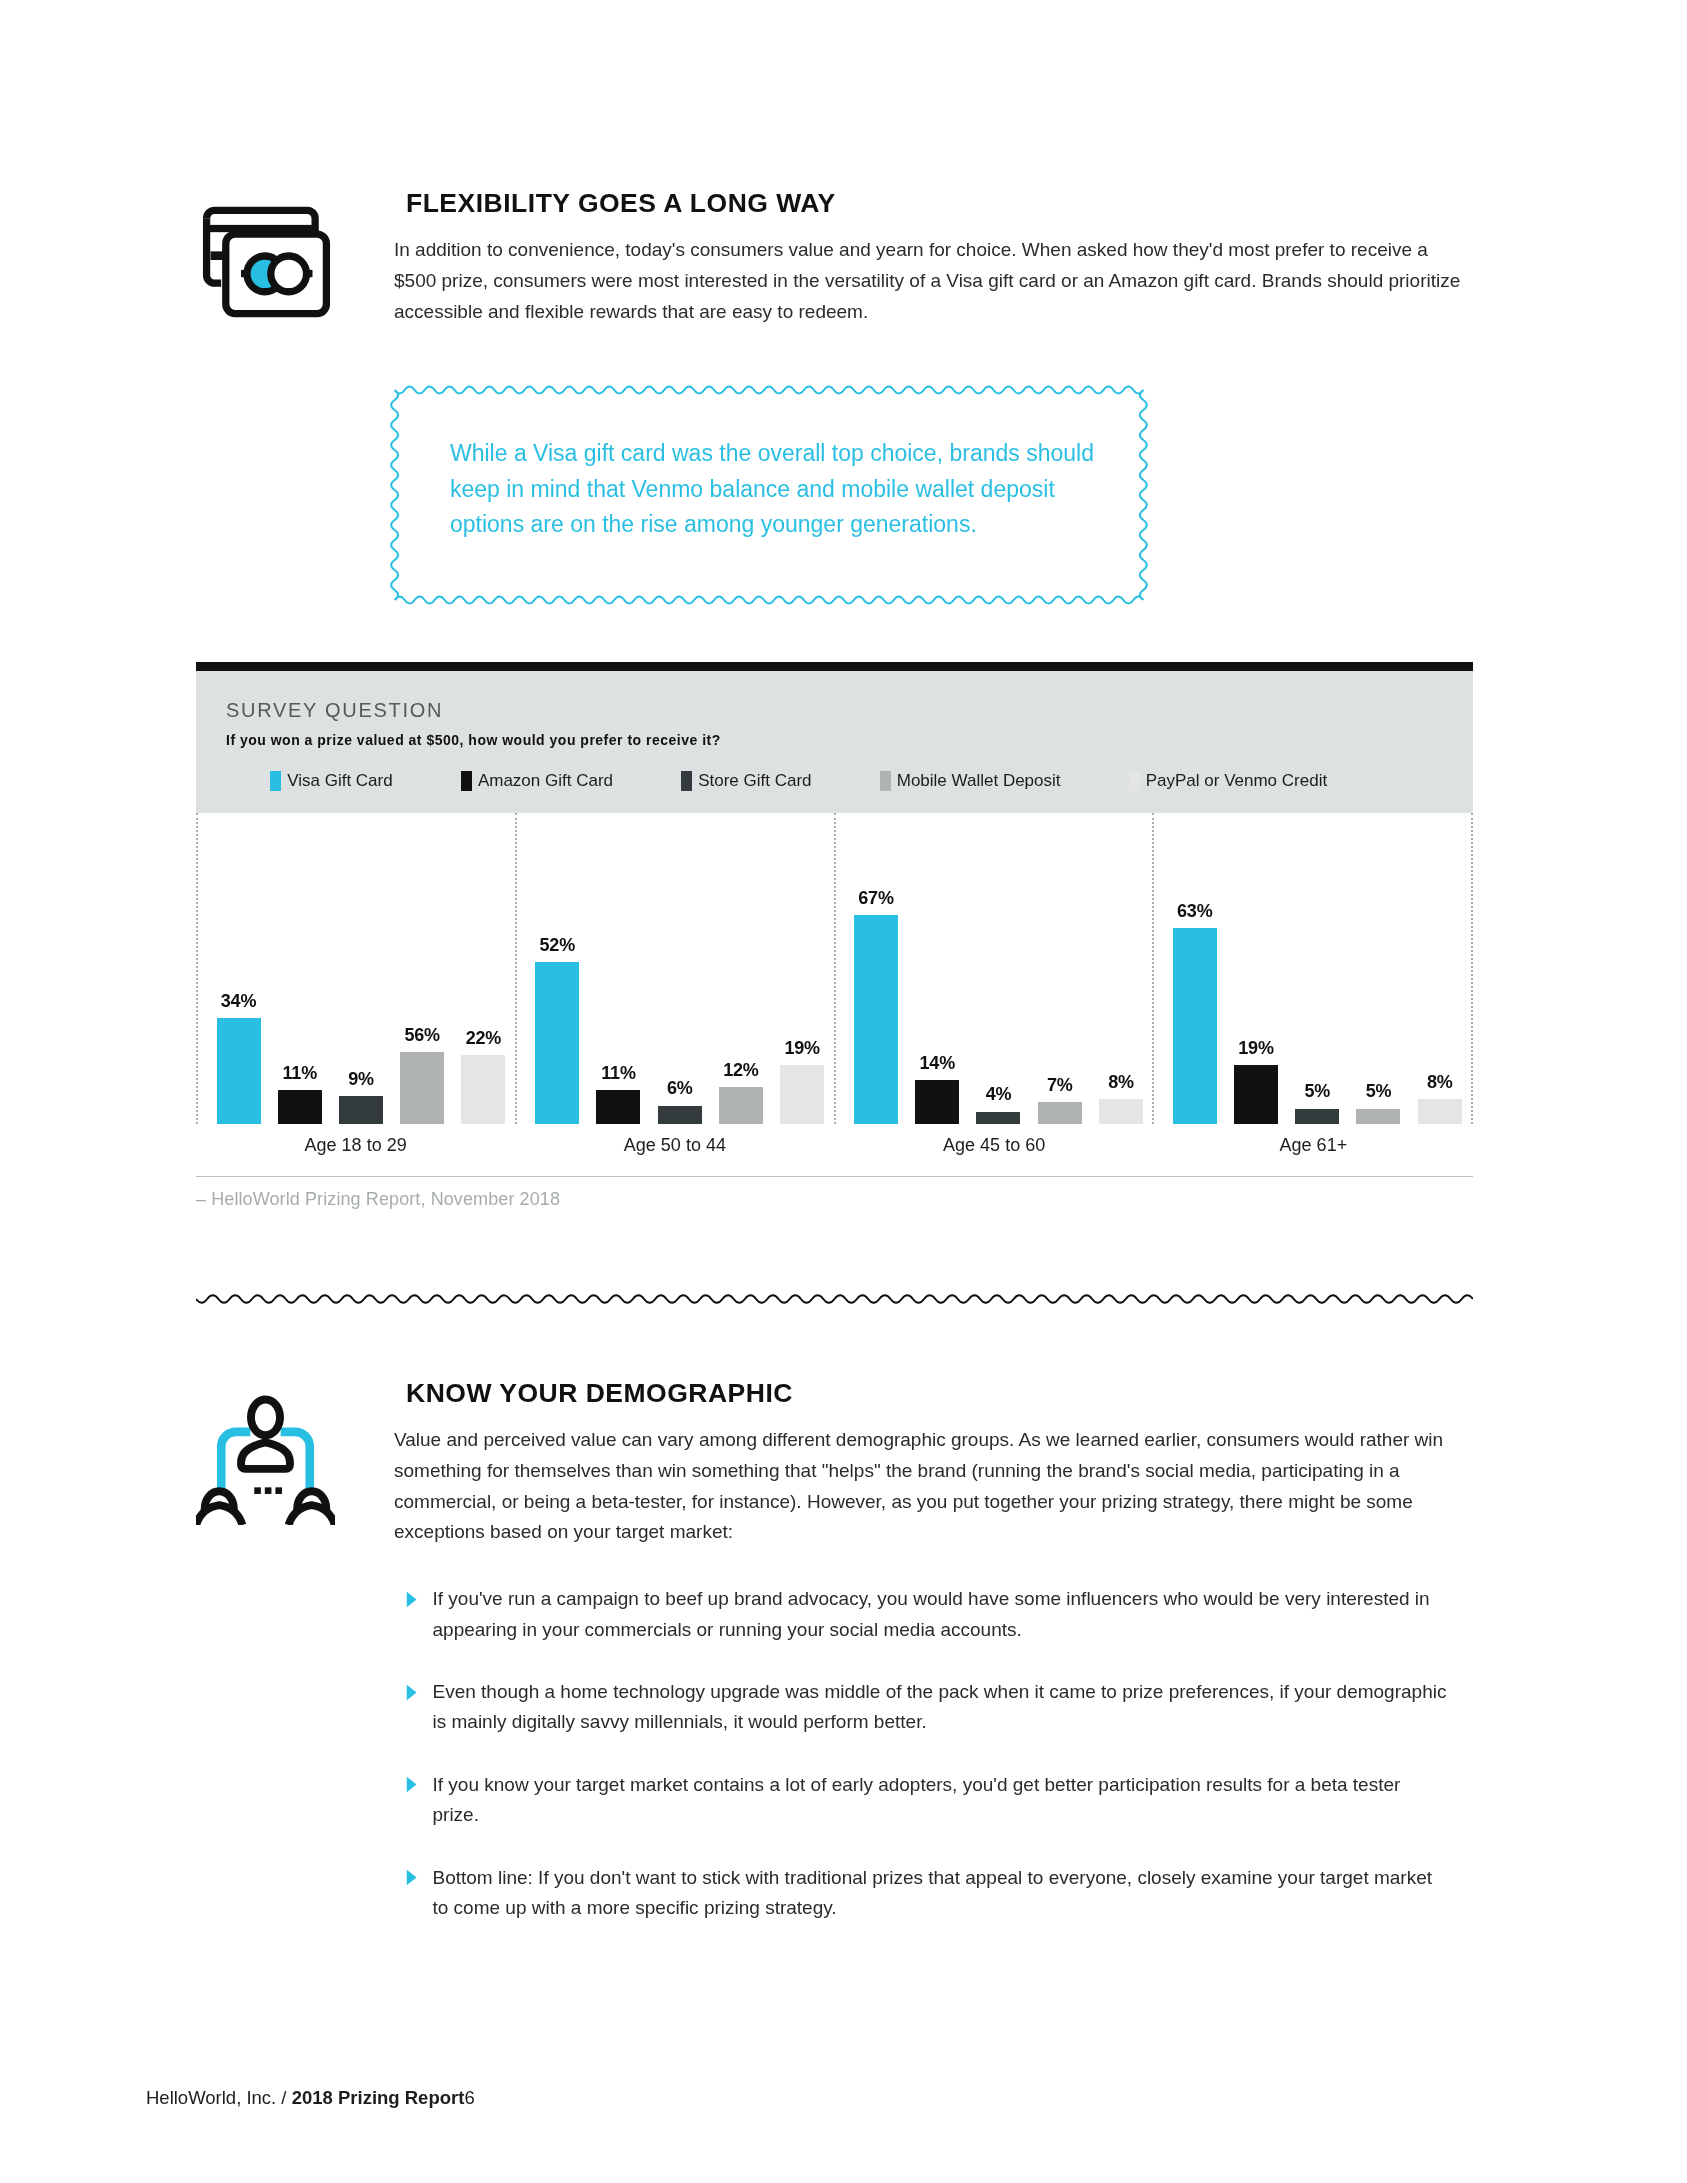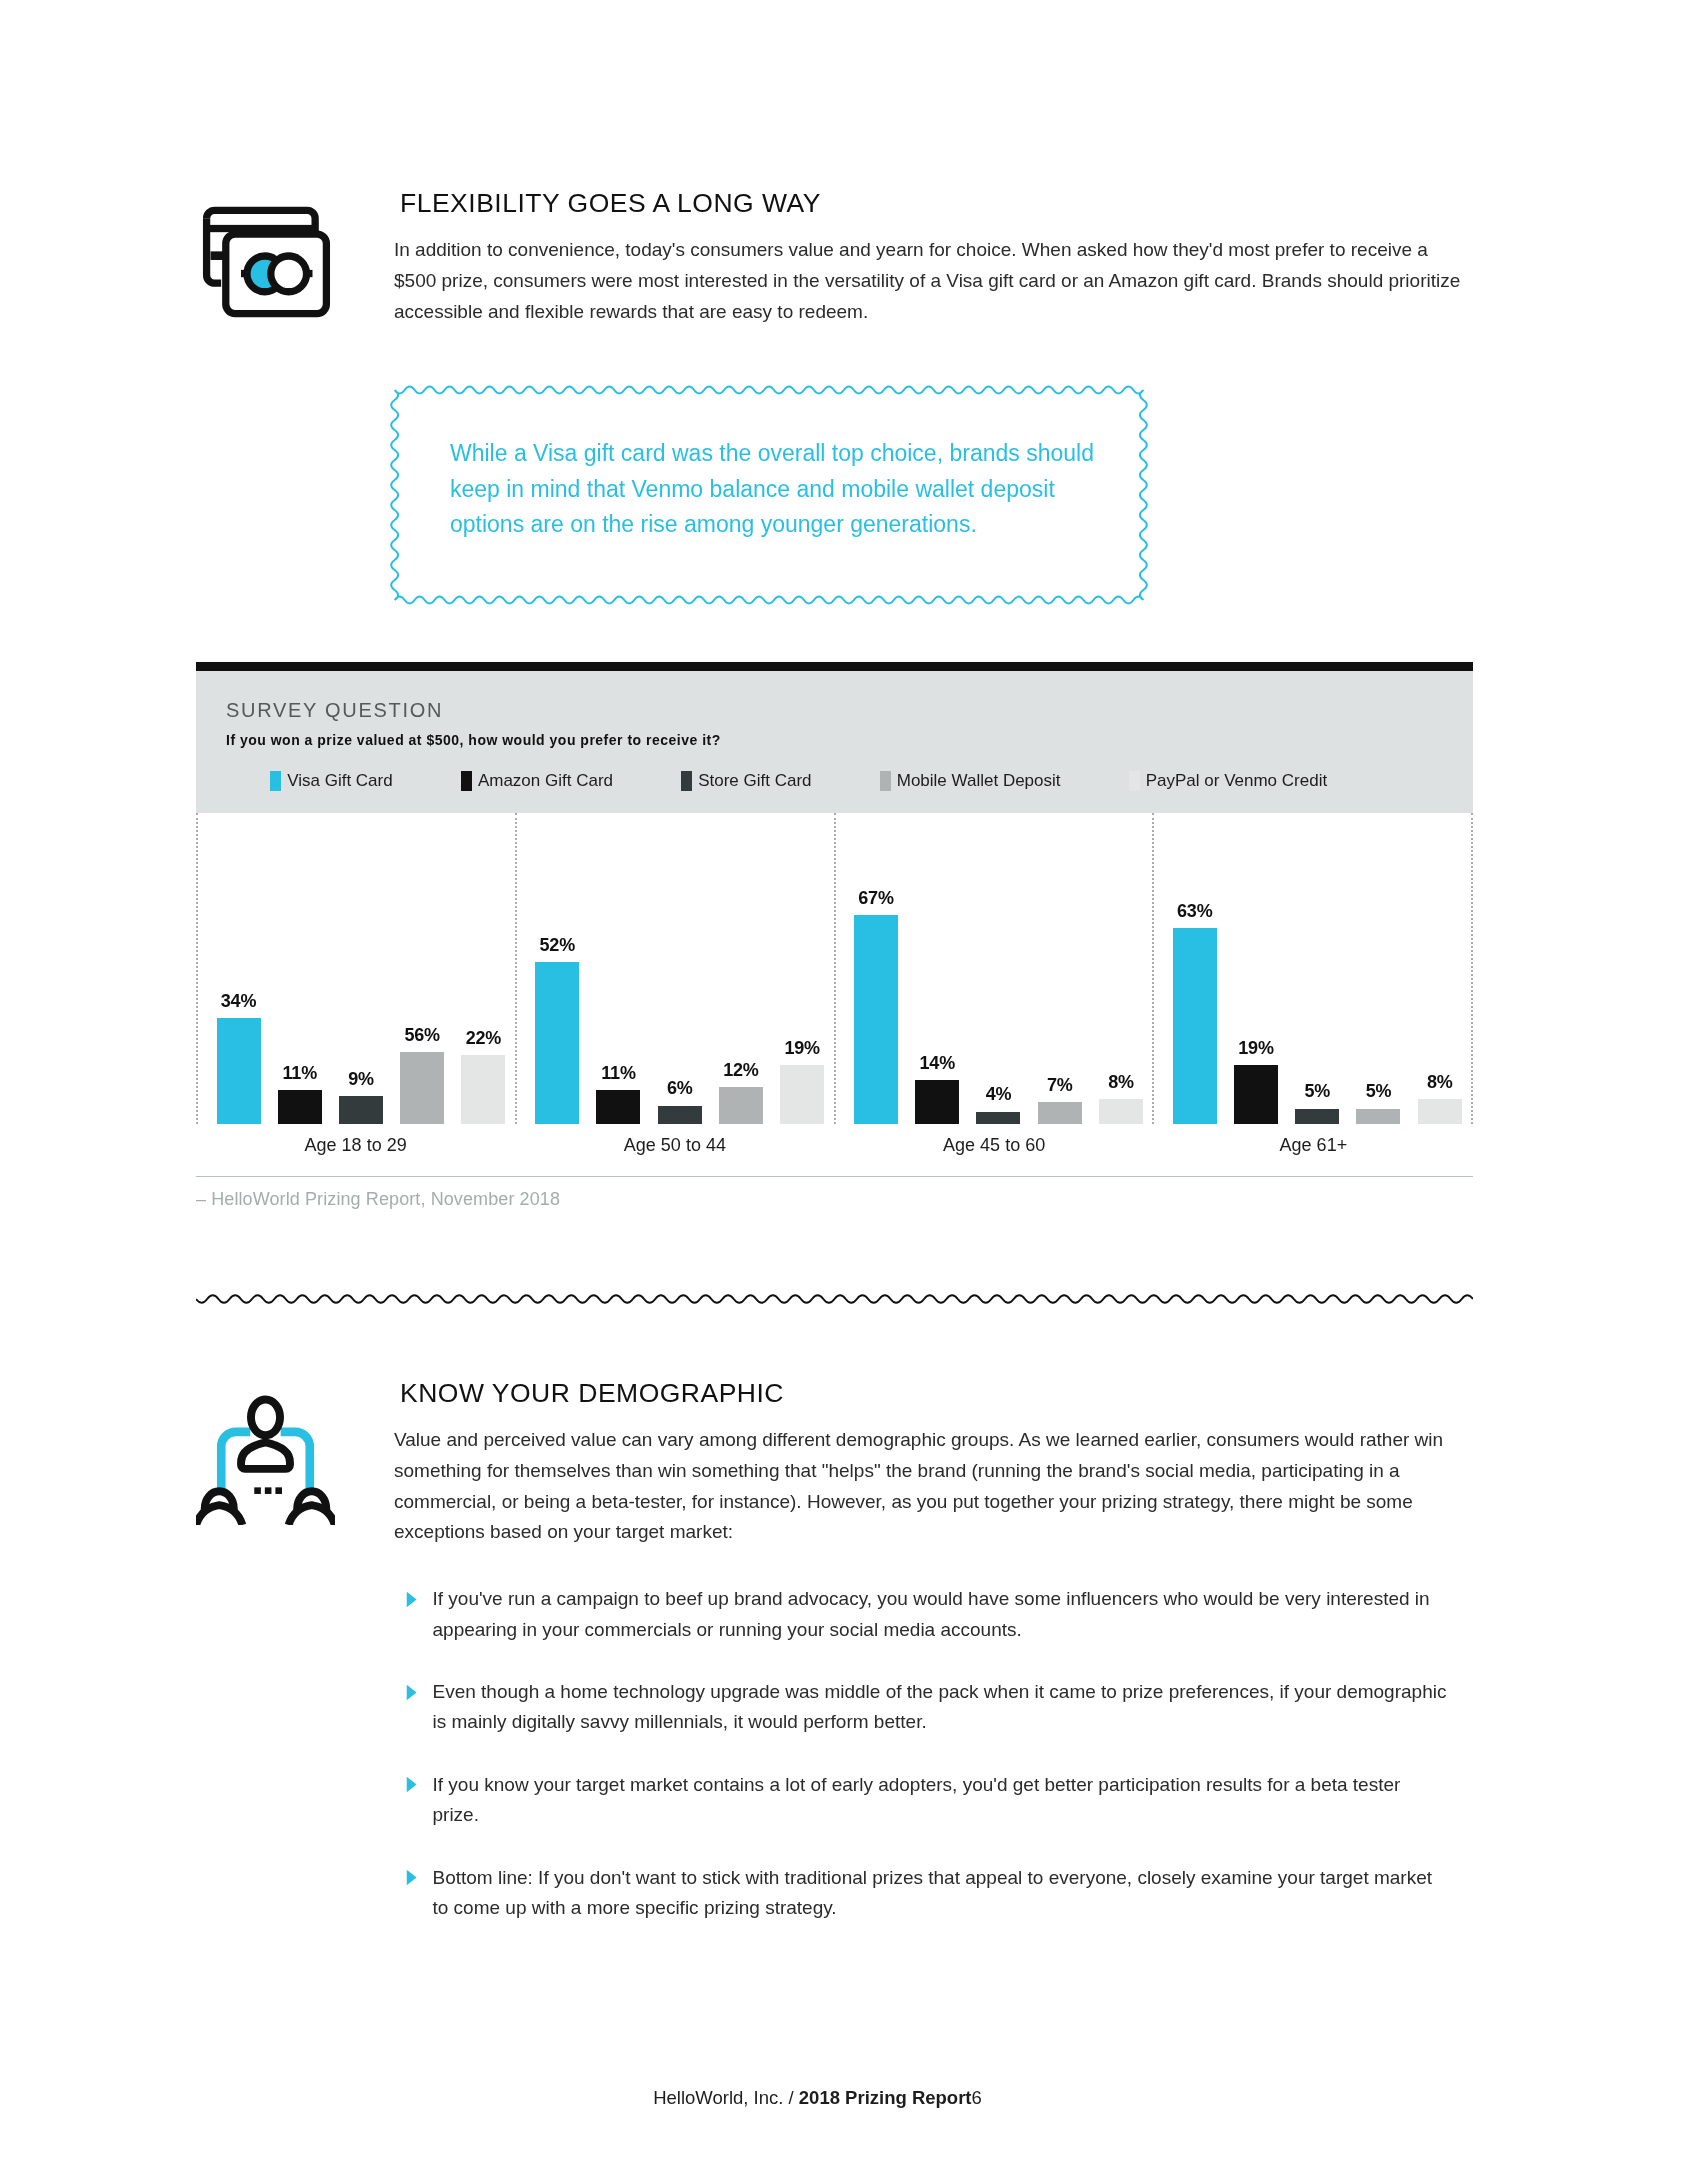--- a/index.html
+++ b/index.html
@@ -37,24 +37,24 @@
   .icon-col {
     width: 198px;
     flex: 0 0 198px;
     padding-top: 4px;
   }
   .txt-col {
     flex: 1 1 auto;
   }
   .sec-title {
     font-size: 26.5px;
-    font-weight: normal;
+    font-weight: bold;
     letter-spacing: 0.5px;
     color: #111111;
-    margin: 0 0 17px 6px;
+    margin: 0 0 17px 12px;
     line-height: 1.1;
   }
   .body-par {
     font-size: 19px;
     line-height: 1.62;
     color: #2b2b2b;
     margin: 0;
     max-width: 1085px;
   }
 
@@ -248,21 +248,21 @@
     max-width: 1019px;
   }
 
   
   .footer {
     position: absolute;
     left: 146px;
     top: 2087px;
     width: 1343px;
     display: flex;
-    justify-content: center;
+    justify-content: flex-start;
     align-items: baseline;
   }
   .footer-left {
     font-size: 18.5px;
     color: #1d1d1d;
   }
   .footer-left b { font-weight: bold; }
   .footer-page {
     font-size: 18.5px;
     color: #1d1d1d;

